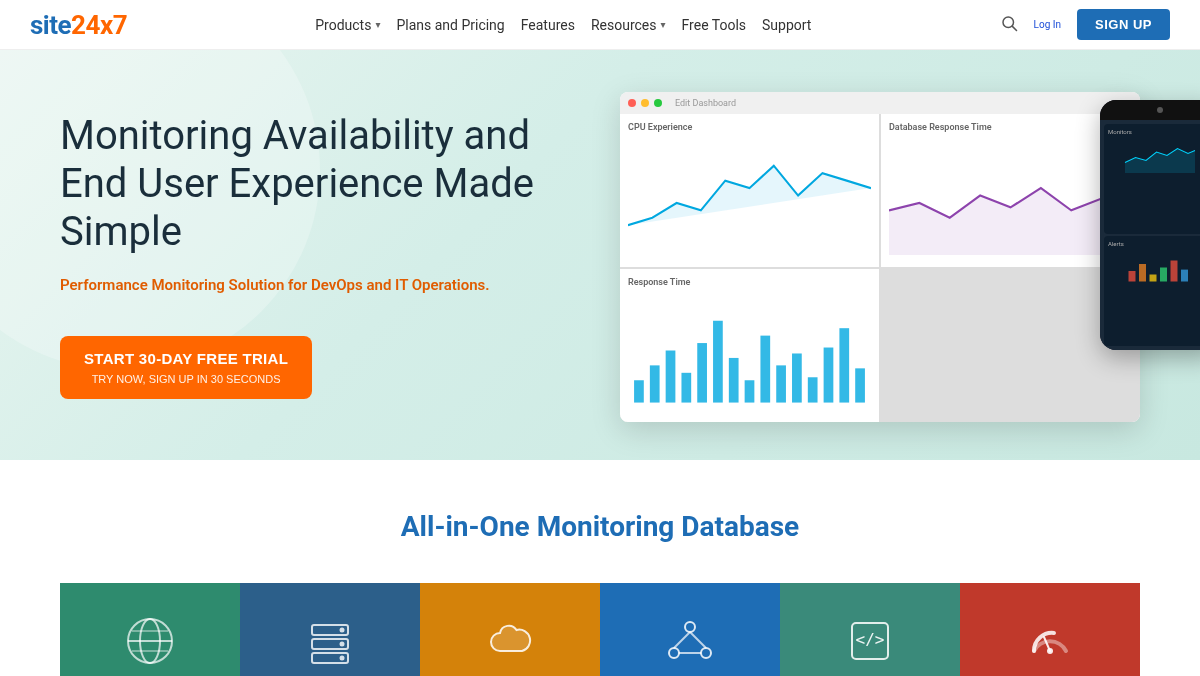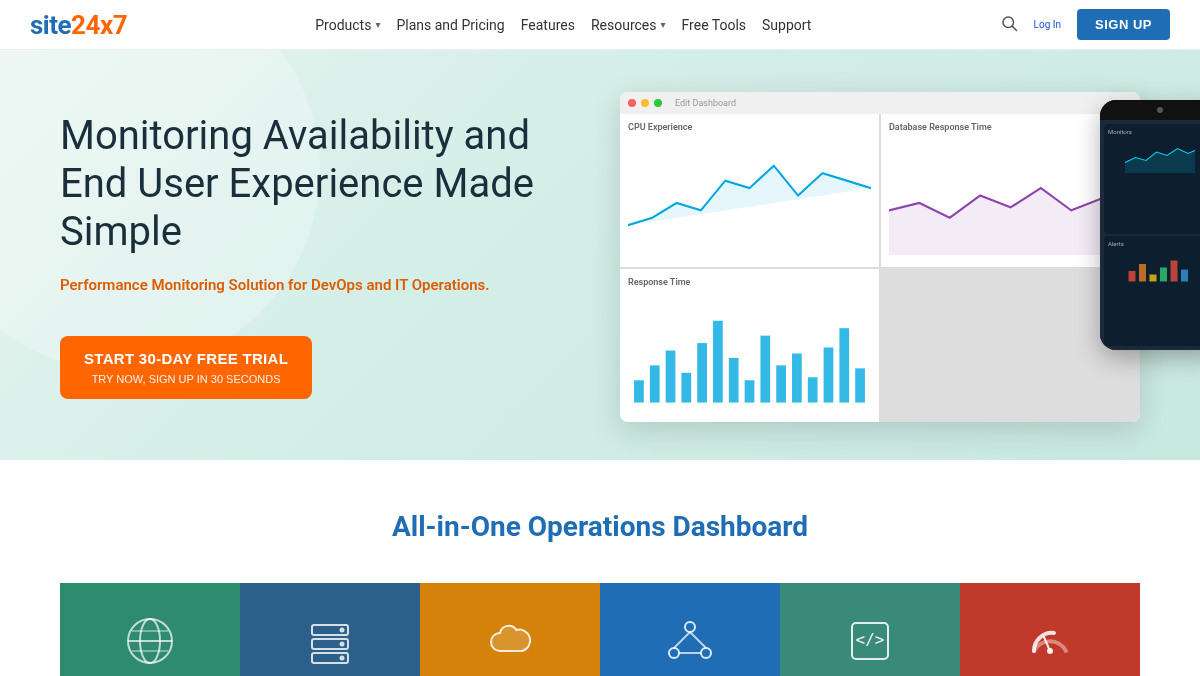--- a/index.html
+++ b/index.html
@@ -344,21 +344,21 @@
             <rect x="80" y="28" width="10" height="17" fill="#3498db" opacity="0.8"></rect>
           </svg>
         </div>
       </div>
     </div>
   </div>
 </section>
 
 <section class="section-solutions">
   <h2 class="section-title">
-    <span>All-in-One </span><span style="color:#1e6db5;">Operations</span><span> Dashboard</span>
+    <span>All-in-One </span><span style="color:#1e6db5;">Monitoring</span><span> Database</span>
   </h2>
 
   <div class="solutions-grid">
 
     <div class="solution-card card-website">
       <div class="solution-icon">
         <svg width="52" height="52" viewBox="0 0 52 52" fill="none">
           <circle cx="26" cy="26" r="22" stroke="rgba(255,255,255,0.7)" stroke-width="2" fill="none"></circle>
           <ellipse cx="26" cy="26" rx="10" ry="22" stroke="rgba(255,255,255,0.7)" stroke-width="2" fill="none"></ellipse>
           <line x1="4" y1="26" x2="48" y2="26" stroke="rgba(255,255,255,0.7)" stroke-width="2"></line>

